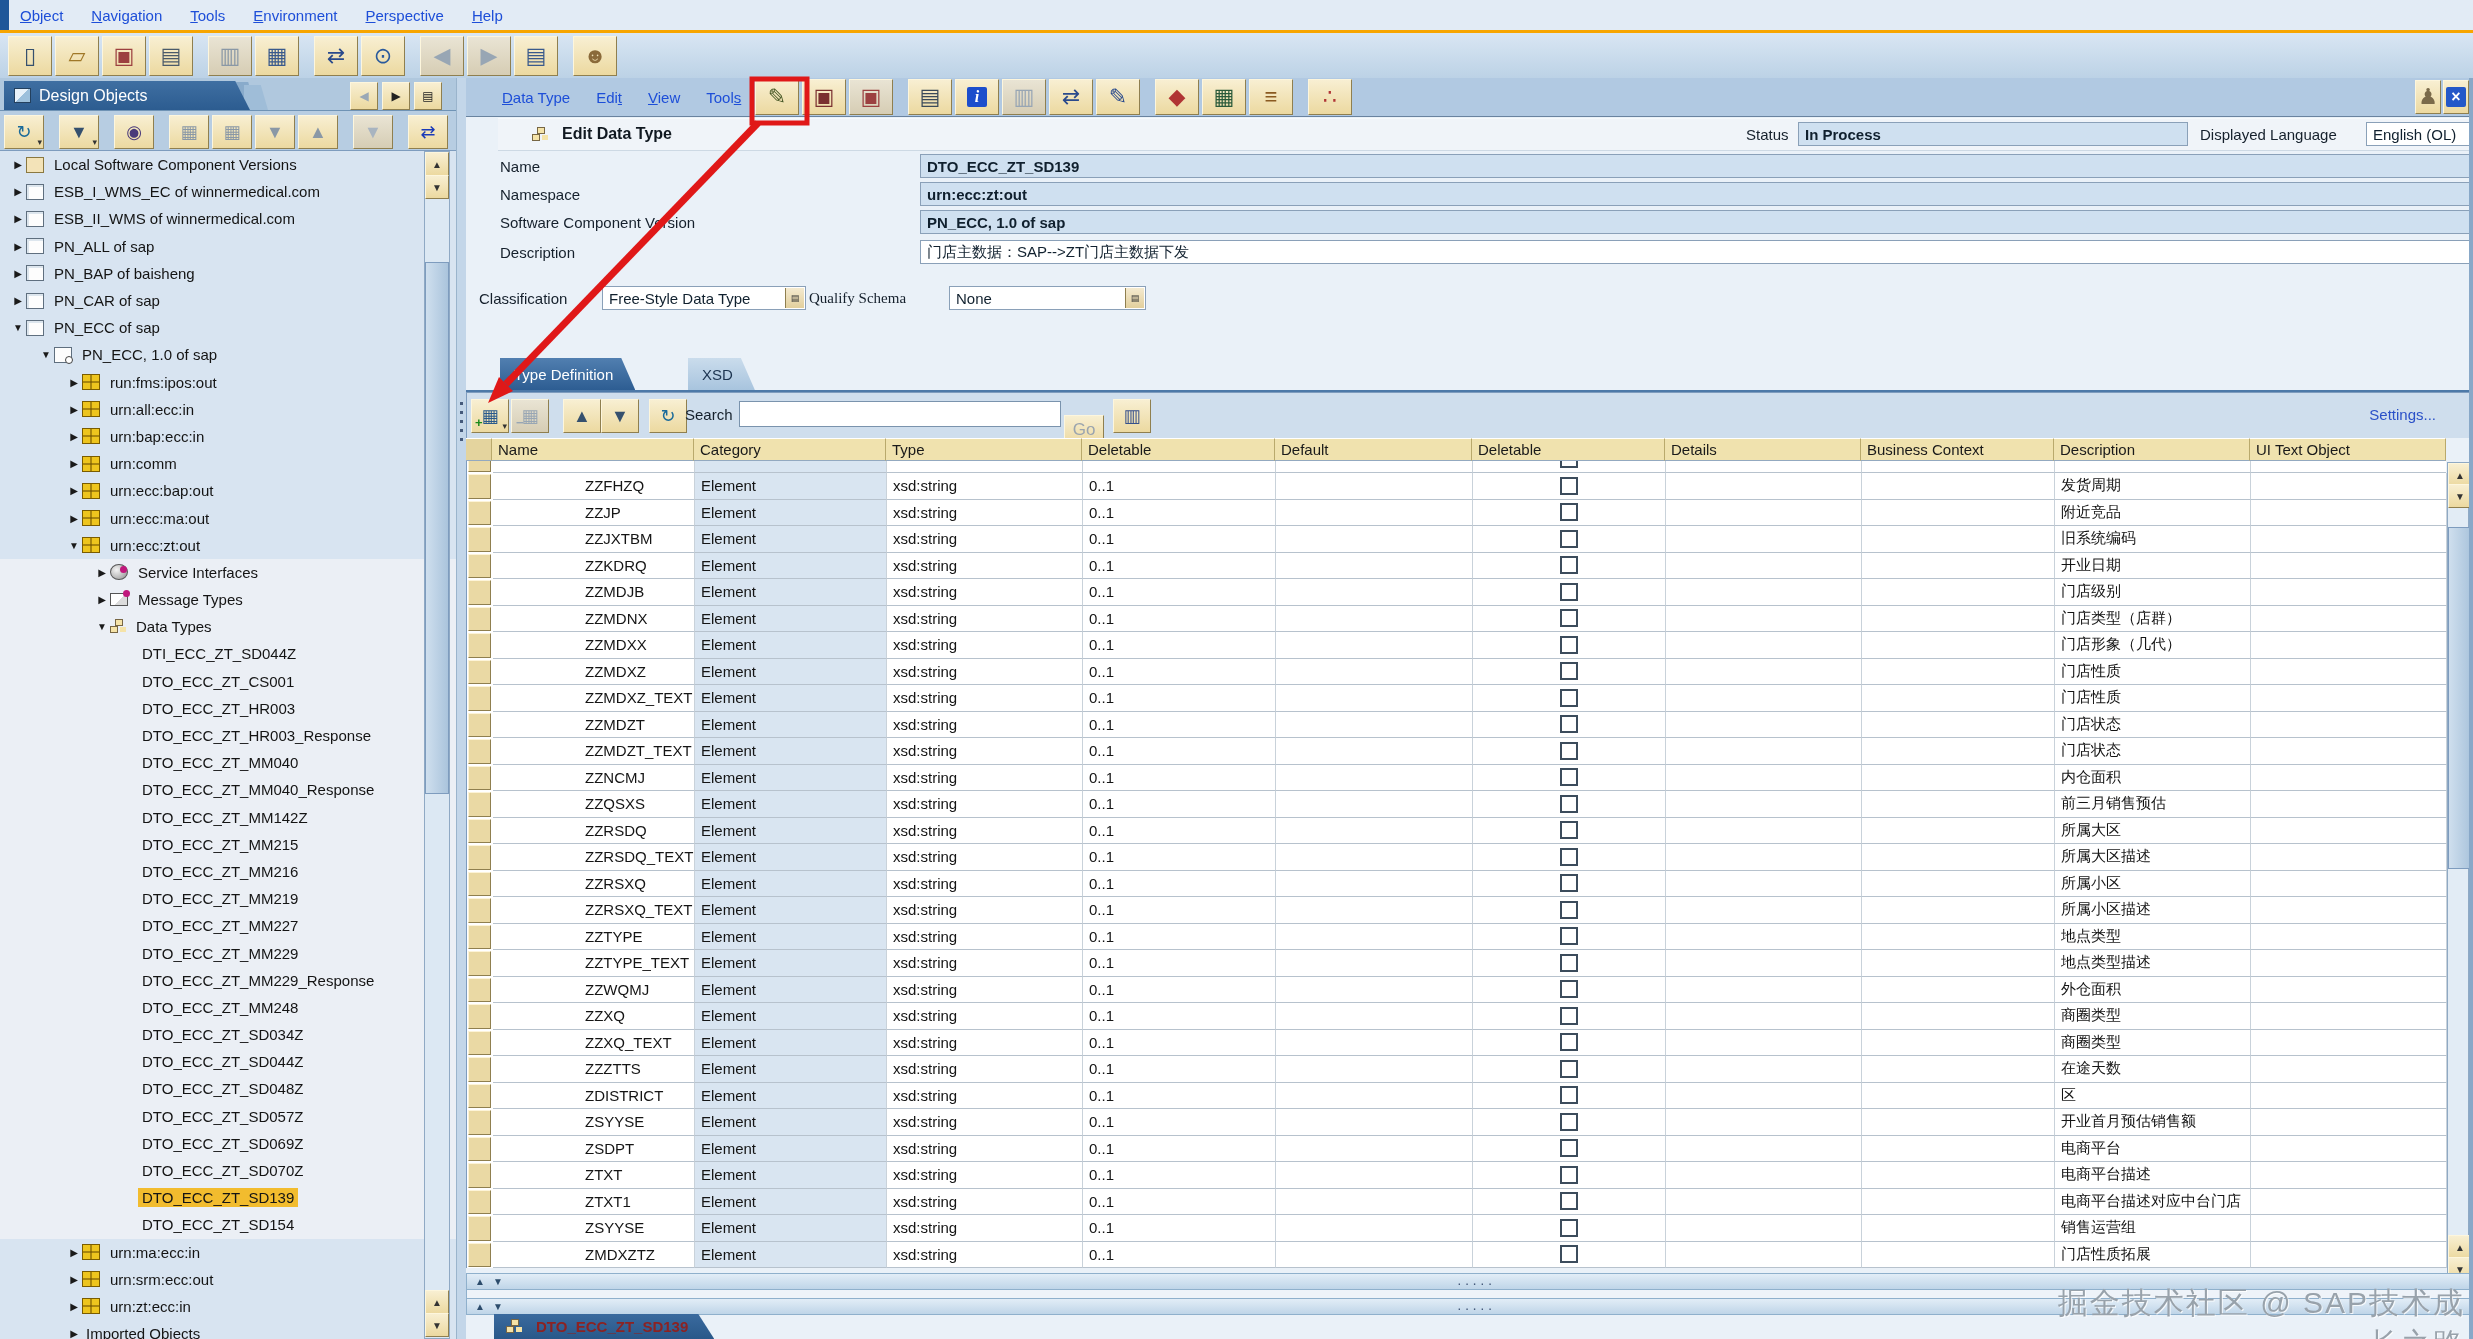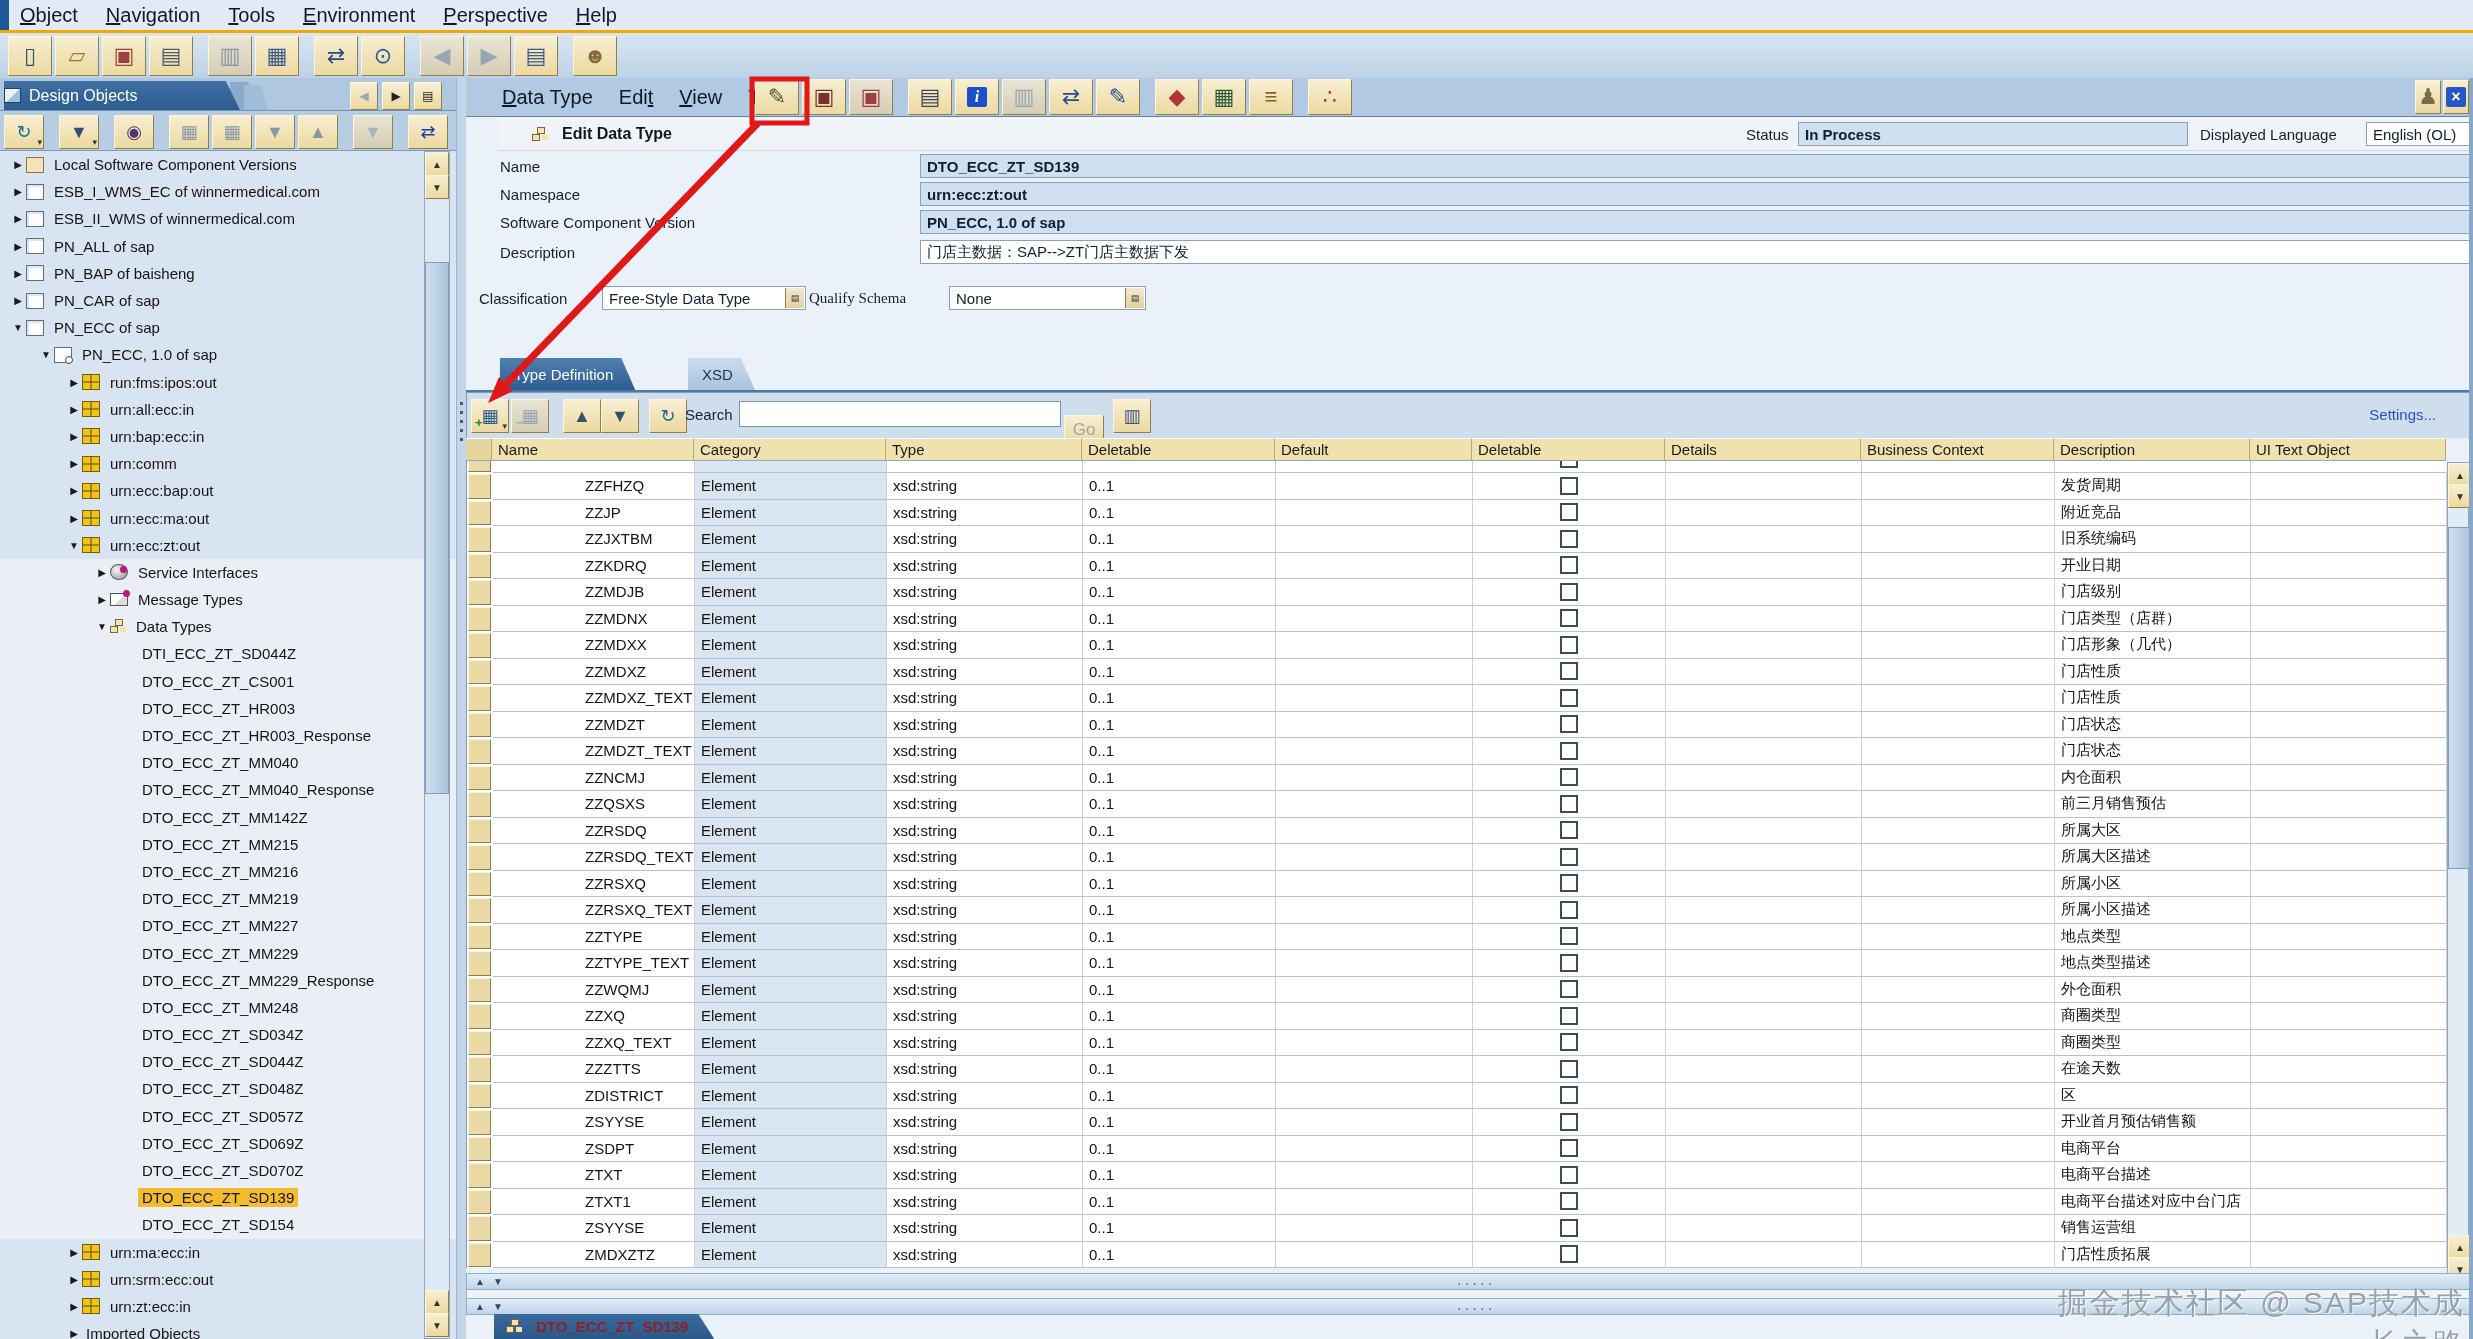--- a/index.html
+++ b/index.html
@@ -3,39 +3,39 @@
 <meta charset="utf-8">
 <style>
   html,body{margin:0;padding:0;}
   body{width:2473px;height:1339px;font-family:"Liberation Sans","DejaVu Sans",sans-serif;overflow:hidden;}
   #screen{position:absolute;left:0;top:0;width:2473px;height:1339px;background:#cfdfee;overflow:hidden;}
 
   
   #menubar{position:absolute;left:0;top:0;width:2473px;height:30px;background:#e2ebf5;border-bottom:3px solid #f7a500;}
   #menubar .corner{position:absolute;left:0;top:0;width:9px;height:30px;background:#1e5799;}
   #menubar-items{position:absolute;left:20px;top:0;height:30px;display:flex;align-items:center;gap:28px;}
-  .mitem{font-size:20px;color:#0f172a;cursor:default;}
+  .mitem{font-size:15px;color:#1d4ed8;cursor:default;}
   .mitem u{text-decoration:underline;}
 
   
   #top-toolbar{position:absolute;left:0;top:33px;width:2473px;height:45px;background:linear-gradient(#d9e6f3,#bcd2e6);border-bottom:1px solid #7e9cbe;}
   #tt-icons{position:absolute;left:8px;top:3px;display:flex;align-items:center;}
   .tbtn{width:42px;height:38px;background:linear-gradient(#f8efd2,#ecd9a0);border:1px solid;border-color:#fdf6dd #8f7f4f #8f7f4f #fdf6dd;margin-right:3px;display:flex;align-items:center;justify-content:center;position:relative;cursor:pointer;}
   .tbtn.gap{margin-left:12px;}
   .tbtn.disabled{background:linear-gradient(#e9e4d4,#d6cdb4);}
   .tbtn .g{font-size:22px;line-height:1;}
   .tbtn .g.boxed{width:20px;height:20px;display:flex;align-items:center;justify-content:center;font-size:16px;font-weight:bold;border-radius:2px;}
   .tbtn .caret{position:absolute;right:1px;bottom:1px;font-size:9px;color:#333;}
 
   
   #left-panel{position:absolute;left:0;top:78px;width:456px;height:1261px;background:#b7cde2;}
   .lp-tabs{position:absolute;left:0;top:0;width:456px;height:32px;background:#b0c8de;border-bottom:1px solid #71a;border-bottom:1px solid #6f93b5;}
   .lp-tab-back1{position:absolute;left:230px;top:4px;width:26px;height:28px;background:#89abcb;clip-path:polygon(0 0,70% 0,100% 100%,0 100%);}
   .lp-tab-back2{position:absolute;left:244px;top:7px;width:24px;height:25px;background:#9fbdd8;clip-path:polygon(0 0,70% 0,100% 100%,0 100%);}
-  .lp-tab{position:absolute;left:4px;top:3px;width:236px;height:29px;background:linear-gradient(#3f6fa2,#2c5c90);color:#fff;font-size:16px;display:flex;align-items:center;gap:8px;clip-path:polygon(0 0,94% 0,100% 100%,0 100%);}
+  .lp-tab{position:absolute;left:4px;top:3px;width:236px;height:29px;background:linear-gradient(#3f6fa2,#2c5c90);color:#fff;font-size:16px;display:flex;align-items:center;gap:8px;padding-left:10px;clip-path:polygon(0 0,94% 0,100% 100%,0 100%);}
   .cube-icon{width:15px;height:13px;background:linear-gradient(135deg,#e8f2fa 50%,#9cc0dc 50%);border:1px solid #23405e;}
   .lp-tab-btns{position:absolute;right:14px;top:4px;display:flex;gap:4px;}
   .sq-btn{width:26px;height:26px;background:linear-gradient(#f8efd2,#ecd9a0);border:1px solid;border-color:#fdf6dd #8f7f4f #8f7f4f #fdf6dd;display:flex;align-items:center;justify-content:center;font-size:12px;color:#222;cursor:pointer;}
   .sq-btn.disabled{color:#9aa8b6;}
   #lp-toolbar{position:absolute;left:4px;top:36px;display:flex;align-items:center;height:36px;}
   #lp-toolbar .tbtn{width:38px;height:32px;}
   #lp-toolbar .tbtn .g{font-size:18px;}
   .tree-box{position:absolute;left:0;top:72px;width:456px;height:1189px;background:#d8e4f1;border-top:1px solid #7e9cbe;overflow:hidden;}
   .trow-t{height:27.2px;display:flex;align-items:center;white-space:nowrap;cursor:default;}
   .trow-t.lighter{background:#ebeff5;}

